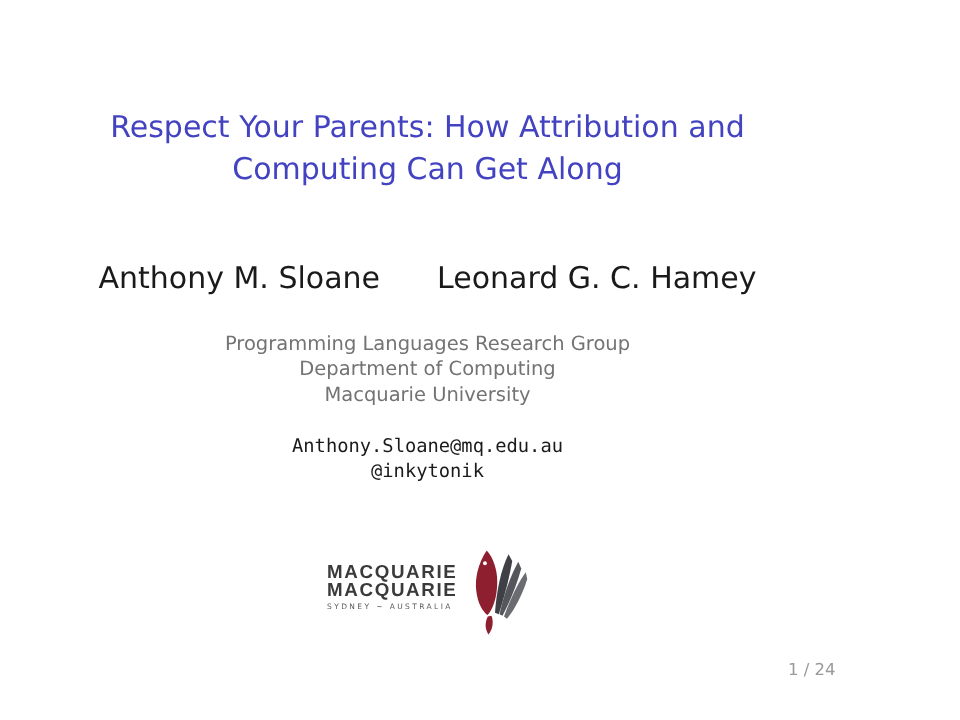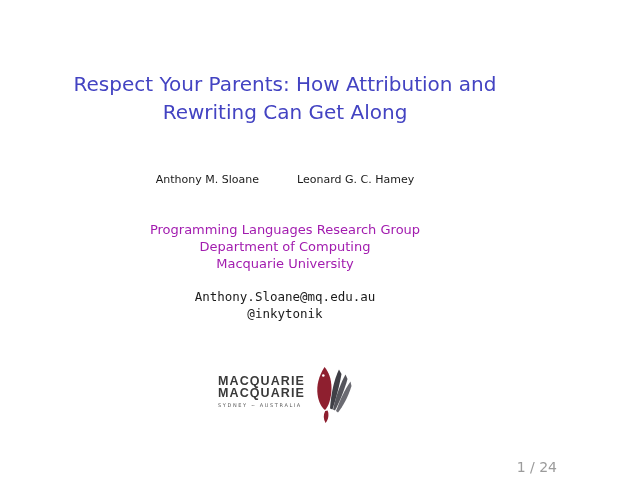--- a/index.html
+++ b/index.html
@@ -27,30 +27,30 @@
 
   .authors-row {
     position: absolute;
     top: 173px;
     left: 0;
     right: 0;
     display: flex;
     justify-content: center;
     gap: 38px;
     color: #1a1a1a;
-    font-size: 11px;
+    font-size: 20px;
   }
 
   .institute-block {
     position: absolute;
     top: 221px;
     left: 0;
     right: 0;
     text-align: center;
-    color: #a21caf;
+    color: #737373;
     font-size: 13px;
     line-height: 17px;
   }
 
   .contact-block {
     position: absolute;
     top: 288px;
     left: 0;
     right: 0;
     text-align: center;
@@ -88,33 +88,33 @@
     font-size: 5px;
     letter-spacing: 1.6px;
     color: #5a5a5a;
     white-space: nowrap;
   }
   .logo-mark { display: block; }
 
   .frame-number {
     position: absolute;
     right: 13px;
-    bottom: 5px;
-    font-size: 14px;
+    bottom: 27px;
+    font-size: 11px;
     color: #9b9b9b;
   }
 </style>
 </head>
 <body>
 
 <div class="slide">
 
   <div class="title-block">
     <div>Respect Your Parents: How Attribution and</div>
-    <div>Rewriting Can Get Along</div>
+    <div>Computing Can Get Along</div>
   </div>
 
   <div class="authors-row">
     <span>Anthony M. Sloane</span>
     <span>Leonard G. C. Hamey</span>
   </div>
 
   <div class="institute-block">
     <div>Programming Languages Research Group</div>
     <div>Department of Computing</div>

